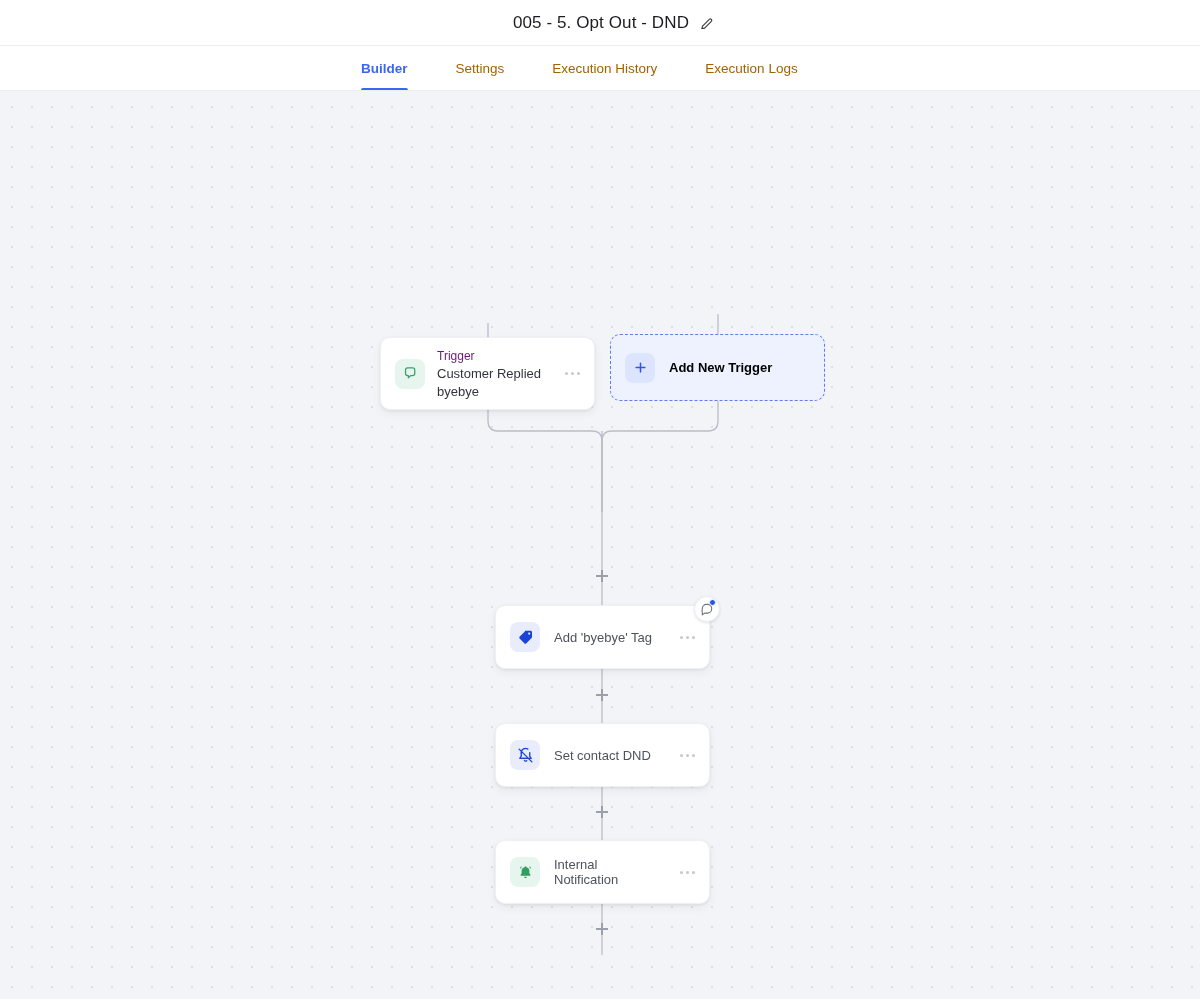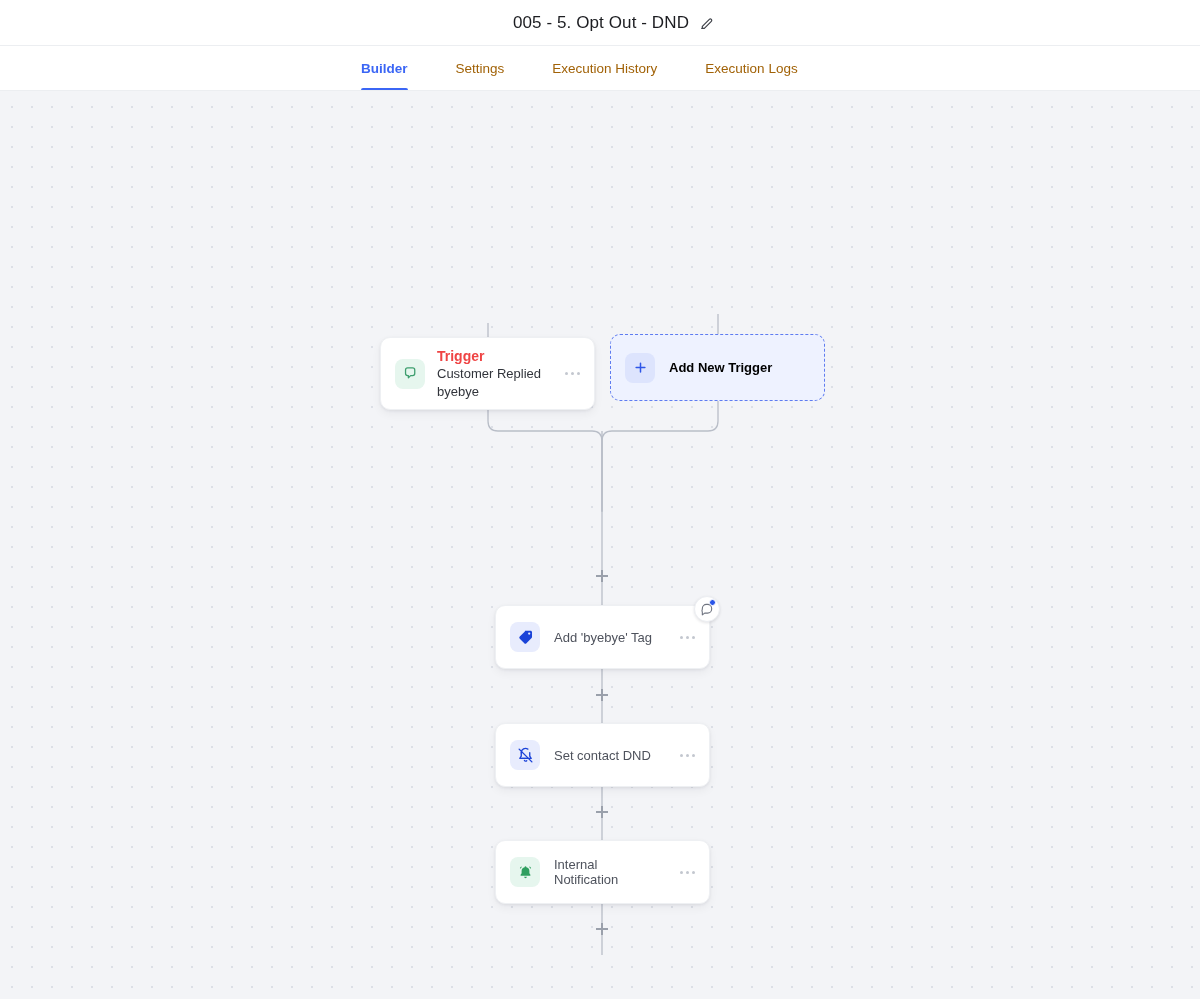--- a/index.html
+++ b/index.html
@@ -80,21 +80,21 @@
     flex: 0 0 auto;
   }
   .icon-box.green { background: #e6f6ee; }
   .icon-box.green svg { color: #3d9e6e; }
   .icon-box.blue { background: #e8ecfd; }
   .icon-box.blue svg { color: #1b43d8; }
   .icon-box.green-bell { background: #e6f6ee; }
   .icon-box.green-bell svg { color: #2f9e5f; }
 
   .trigger-text { display: flex; flex-direction: column; gap: 1px; flex: 1 1 auto; }
-  .trigger-kicker { font-size: 14px; color: #ef4444; font-weight: 700; line-height: 16px; }
+  .trigger-kicker { font-size: 12px; color: #701a75; font-weight: 400; line-height: 16px; }
   .trigger-name { font-size: 13px; color: #31343b; line-height: 17px; }
   .trigger-sub { font-size: 13px; color: #31343b; line-height: 17px; }
 
   .dots { display: flex; gap: 3px; align-items: center; flex: 0 0 auto; padding-left: 6px; cursor: pointer; }
   .dots i { width: 3px; height: 3px; border-radius: 50%; background: #c3c7cf; display: block; }
 
   
   .add-trigger {
     position: absolute;
     left: 610px; top: 243px; width: 215px; height: 67px;

